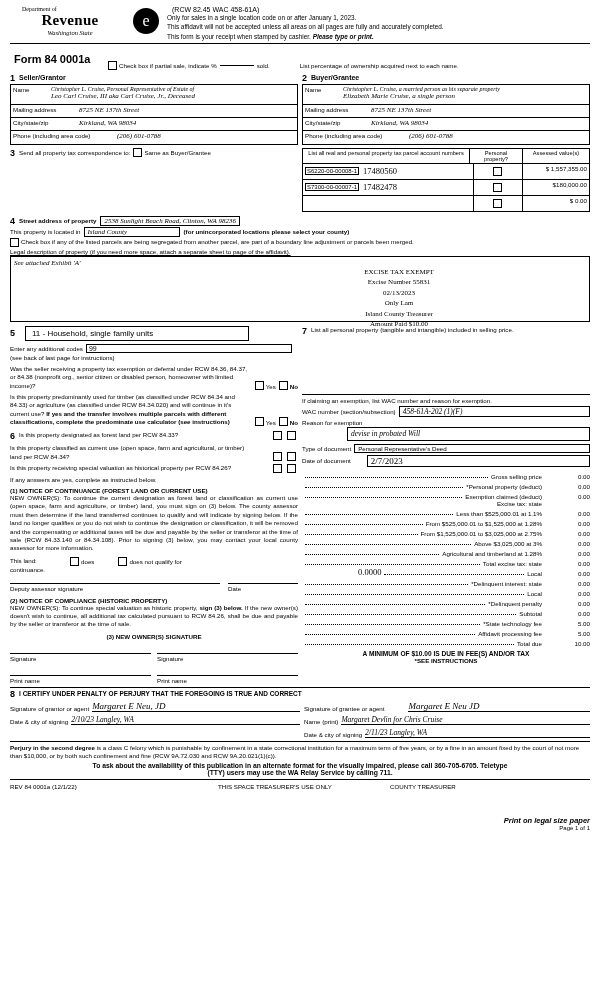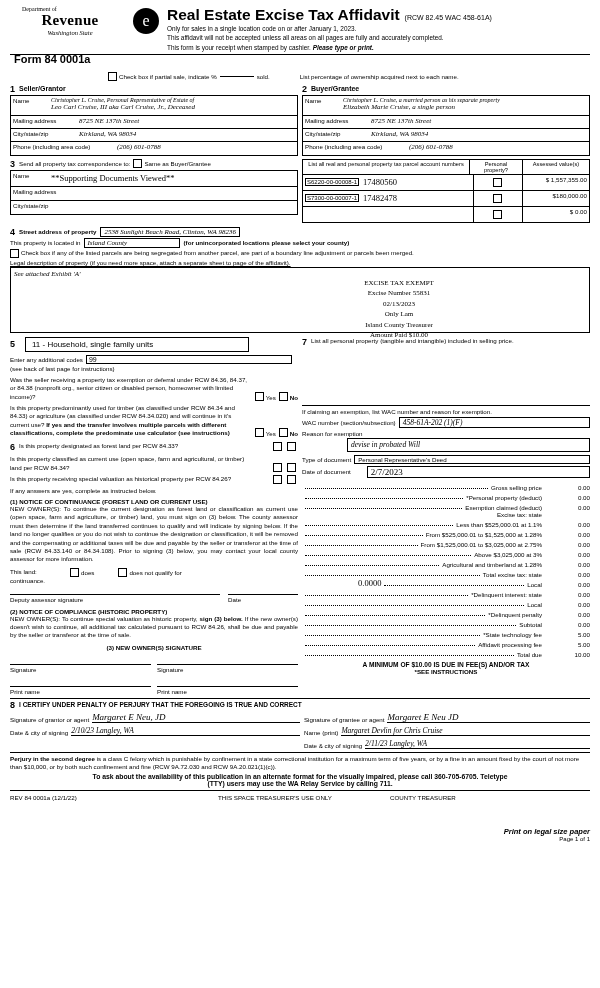--- a/index.html
+++ b/index.html
@@ -40,21 +40,20 @@
     <div class="logo-wrap">
       <div class="logo">
         <div class="l1">Department of</div>
         <div class="l2">Revenue</div>
         <div class="l3">Washington State</div>
       </div>
       <div class="swirl">e</div>
     </div>
     <div class="hright">
       <div style="display:flex;align-items:baseline;">
-        <div class="htitle">Real Estate Excise Tax Affidavit</div>
         <div class="rcw" style="margin-left:5px;">(RCW 82.45 WAC 458-61A)</div>
       </div>
       <div class="hnote">Only for sales in a single location code on or after January 1, 2023.</div>
       <div class="hnote">This affidavit will not be accepted unless all areas on all pages are fully and accurately completed.</div>
       <div class="hnote">
         <span>This form is your receipt when stamped by cashier.</span>
         <span class="cashier bold">Please type or print.</span>
       </div>
     </div>
   </div>
@@ -128,34 +127,20 @@
     </div>
   </div>
 
   <div class="row" style="margin-top:3px;">
     <div style="width:288px;">
       <div style="display:flex;align-items:center;">
         <span class="secnum">3</span>
         <span style="margin-left:4px;">Send all property tax correspondence to:</span>
         <span class="ck" style="margin-left:3px;"></span>
         <span>Same as Buyer/Grantee</span>
-      </div>
-      <div style="border:1px solid #000;margin-top:1px;">
-        <div style="display:flex;border-bottom:1px solid #000;height:15px;">
-          <div style="width:34px;padding:1px 2px;">Name</div>
-          <div style="flex:1;padding:2px;" class="handb">**Supporting Documents Viewed**</div>
-        </div>
-        <div style="display:flex;border-bottom:1px solid #000;height:13px;">
-          <div style="width:62px;padding:1px 2px;">Mailing address</div>
-          <div style="flex:1;"></div>
-        </div>
-        <div style="display:flex;height:13px;">
-          <div style="width:62px;padding:1px 2px;">City/state/zip</div>
-          <div style="flex:1;"></div>
-        </div>
       </div>
     </div>
 
     <div style="width:288px;margin-left:4px;">
       <div style="display:flex;border:1px solid #000;font-size:5.7px;text-align:center;">
         <div style="flex:1;padding:1px 2px;border-right:1px solid #000;">List all real and personal property tax parcel account numbers</div>
         <div style="width:48px;padding:1px 2px;border-right:1px solid #000;">Personal property?</div>
         <div style="width:62px;padding:1px 2px;">Assessed value(s)</div>
       </div>
       <div style="display:flex;border:1px solid #000;border-top:0;height:15px;">
@@ -470,21 +455,21 @@
         <div style="display:flex;align-items:flex-end;">
           <span>Signature of grantor or agent</span>
           <span class="hand" style="flex:1;border-bottom:1px solid #000;margin-left:3px;font-size:9px;">Margaret E Neu, JD</span>
         </div>
         <div style="display:flex;align-items:flex-end;margin-top:3px;">
           <span>Date &amp; city of signing</span>
           <span class="hand" style="flex:1;border-bottom:1px solid #000;margin-left:3px;font-size:7.5px;">2/10/23  Langley, WA</span>
         </div>
       </div>
       <div style="width:288px;">
-        <div style="display:flex;align-items:flex-end;">
+        <div style="display:flex;align-items:flex-end;gap:21px;">
           <span>Signature of grantee or agent</span>
           <span class="hand" style="flex:1;border-bottom:1px solid #000;margin-left:3px;font-size:9px;">Margaret E Neu JD</span>
         </div>
         <div style="display:flex;align-items:flex-end;margin-top:3px;">
           <span>Name (print)</span>
           <span class="hand" style="flex:1;border-bottom:1px solid #000;margin-left:3px;font-size:7.5px;">Margaret Devlin for Chris Cruise</span>
         </div>
         <div style="display:flex;align-items:flex-end;margin-top:3px;">
           <span>Date &amp; city of signing</span>
           <span class="hand" style="flex:1;border-bottom:1px solid #000;margin-left:3px;font-size:7.5px;">2/11/23     Langley, WA</span>

